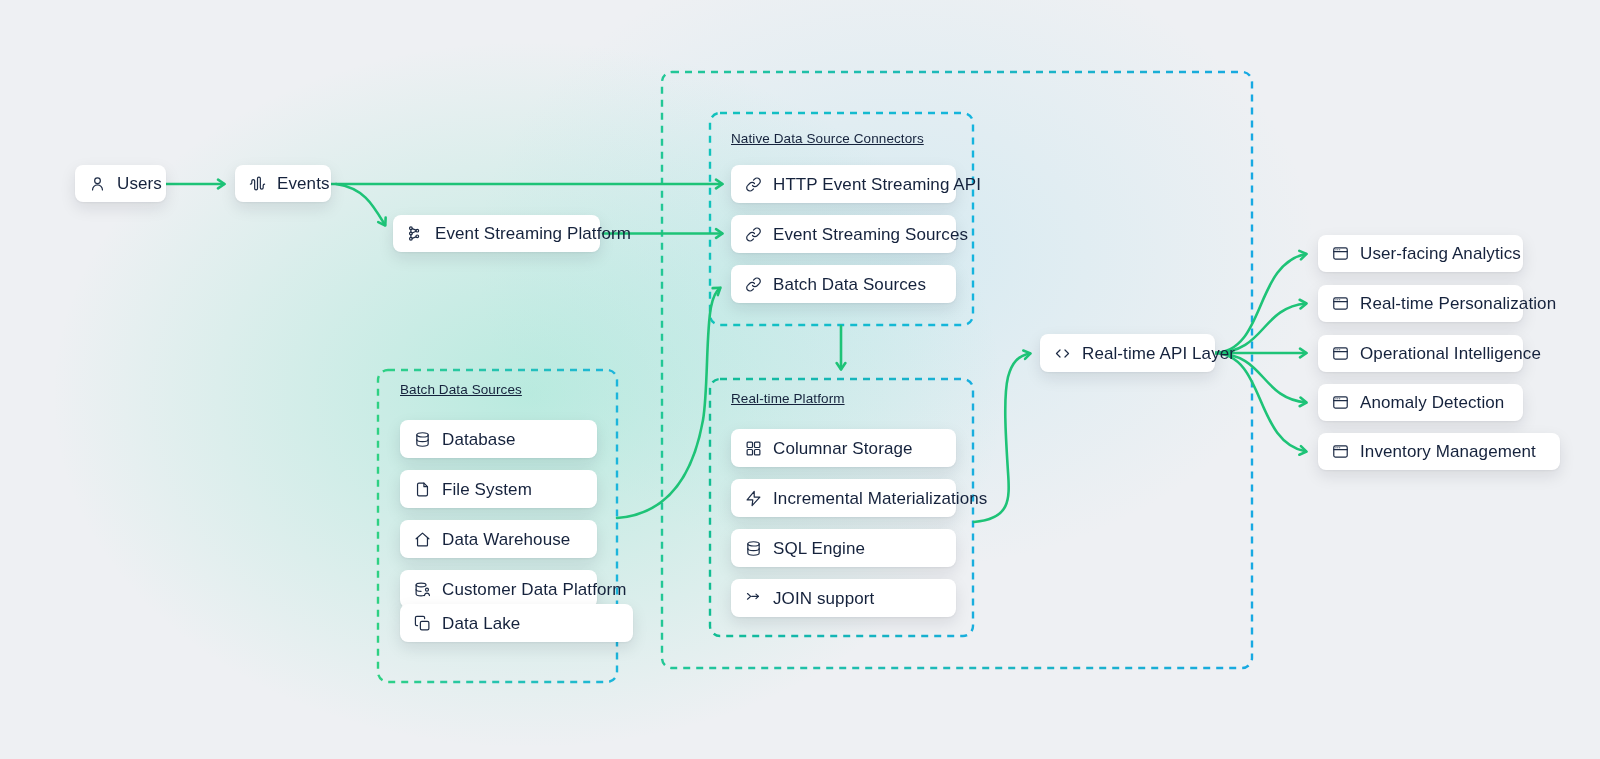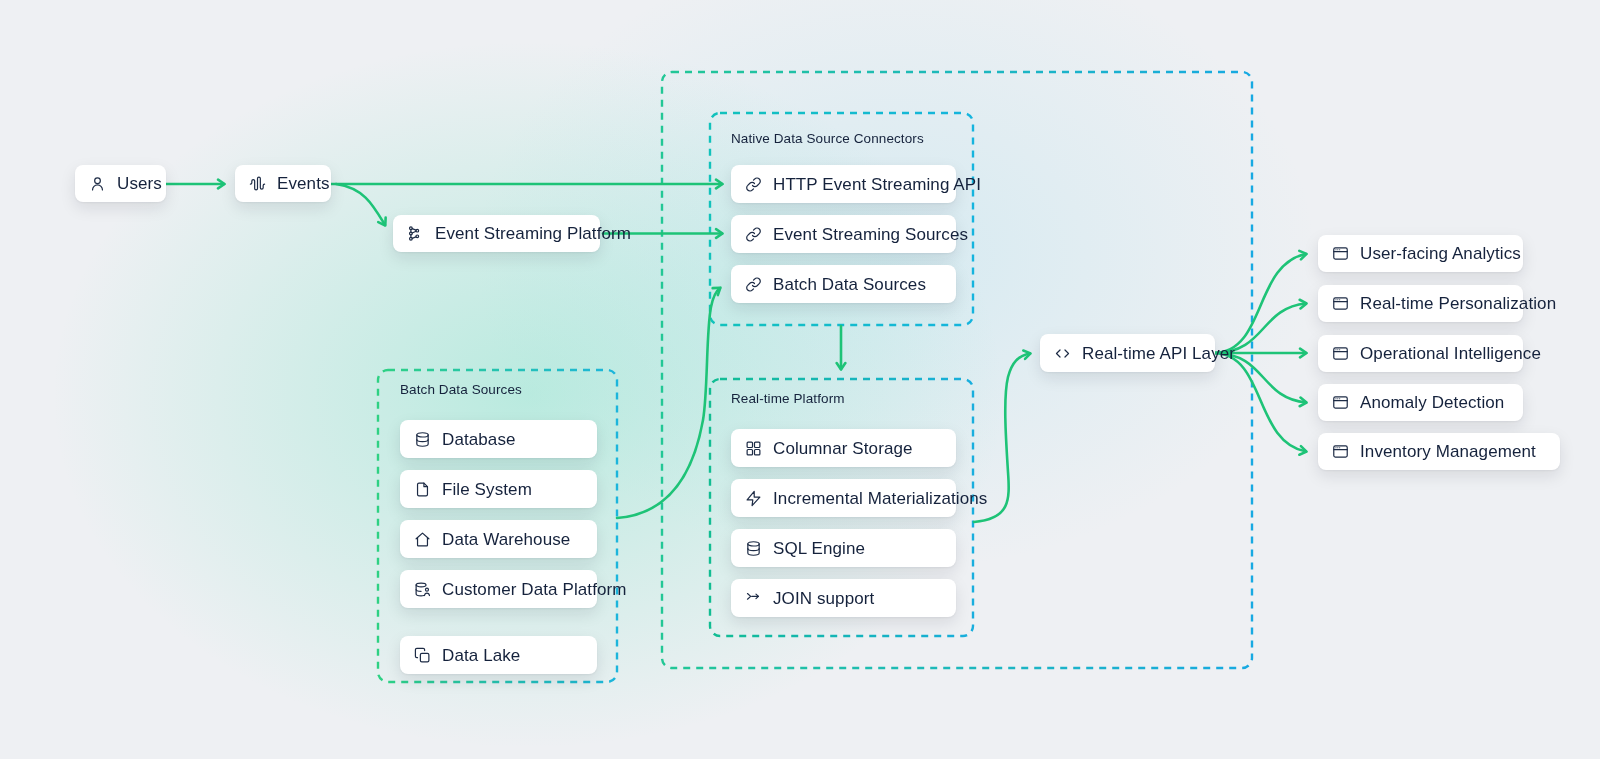--- a/index.html
+++ b/index.html
@@ -14,21 +14,21 @@
   .layer{position:absolute;left:0;top:0;width:1600px;height:759px;pointer-events:none;}
   .card{
     position:absolute;display:flex;align-items:center;gap:11px;
     background:#fff;border-radius:8px;padding:0 14px;box-sizing:border-box;
     box-shadow:0 1px 2px rgba(15,23,42,.05),0 6px 16px rgba(15,23,42,.10);
     color:#15223c;font-size:17px;font-weight:500;letter-spacing:.1px;white-space:nowrap;
   }
   .card .ic{display:flex;align-items:center;justify-content:center;flex:0 0 auto;}
   .card .ic svg{width:17px;height:17px;stroke:#1d2b45;stroke-width:1.7;fill:none;stroke-linecap:round;stroke-linejoin:round;}
   .gtitle{
-    position:absolute;color:#15223c;font-size:13.5px;font-weight:500;letter-spacing:.1px;white-space:nowrap;
+    position:absolute;color:#15223c;font-size:13.5px;font-weight:500;letter-spacing:.1px;white-space:nowrap;text-decoration:underline;
   }
   .lbl{line-height:1;}
 </style>
 </head>
 <body>
 
 <div class="canvas">
 
   <svg width="0" height="0" style="position:absolute">
     <defs>
@@ -232,21 +232,21 @@
     <span class="lbl">Data Warehouse</span>
   </div>
   <div class="card" style="left:400px;top:570px;width:197px;height:38px">
     <span class="ic">
         <svg viewBox="0 0 24 24">
           <use href="#i-cdp"></use>
         </svg>
       </span>
     <span class="lbl">Customer Data Platform</span>
   </div>
-  <div class="card" style="left:400px;top:636px;width:197px;height:38px">
+  <div class="card" style="left:400px;top:604px;width:233px;height:38px">
     <span class="ic">
         <svg viewBox="0 0 24 24">
           <use href="#i-copy"></use>
         </svg>
       </span>
     <span class="lbl">Data Lake</span>
   </div>
 
   <div class="card" style="left:731px;top:429px;width:225px;height:38px">
     <span class="ic">

